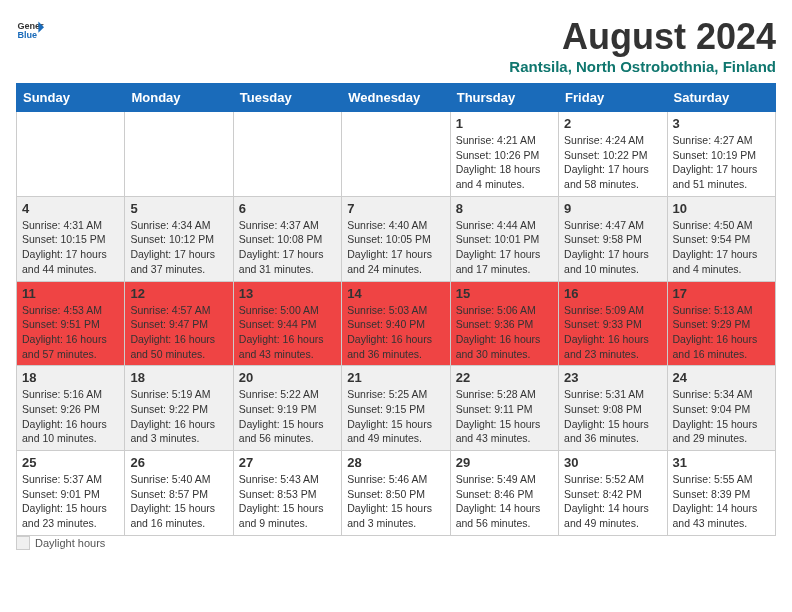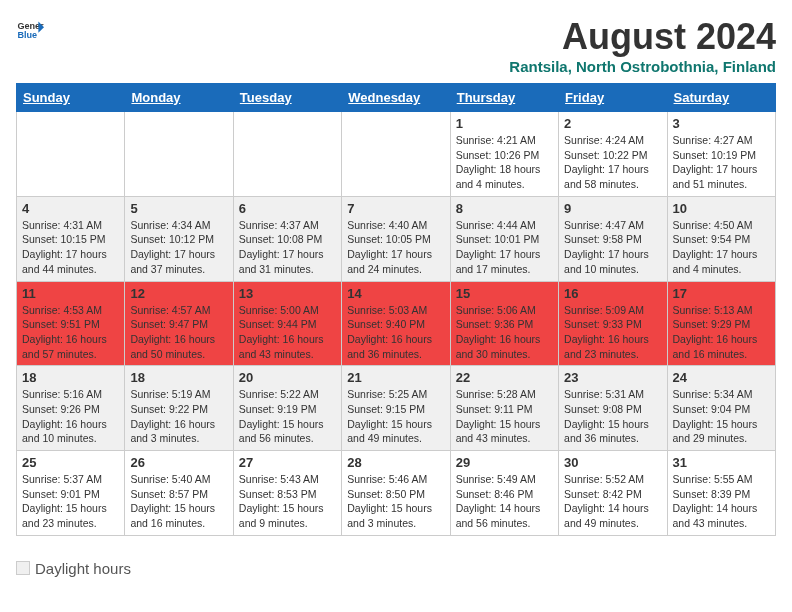--- a/index.html
+++ b/index.html
@@ -44,21 +44,20 @@
       font-size: 11px;
     }
     .calendar th {
       background: #1a6bba;
       color: #fff;
       text-align: left;
       padding: 6px 6px;
       font-size: 13px;
       font-weight: bold;
       border: 1px solid #1a6bba;
-      text-decoration: underline;
     }
     .calendar td {
       border: 1px solid #ccc;
       vertical-align: top;
       padding: 4px 5px;
       width: 108px;
       min-height: 80px;
       background: #fff;
     }
     .calendar tr:nth-child(even) td {
@@ -86,22 +85,22 @@
     .calendar tbody tr:nth-child(1) td { background: #fff; }
     .calendar tbody tr:nth-child(2) td { background: #f0f0f0; }
     .calendar tbody tr:nth-child(3) td { background: #ef4444; }
     .calendar tbody tr:nth-child(4) td { background: #f0f0f0; }
     .calendar tbody tr:nth-child(5) td { background: #fff; }
     .calendar tbody tr:nth-child(6) td { background: #f0f0f0; }
     .empty-cell { background: #fff !important; }
     .legend {
       display: flex;
       gap: 20px;
-      margin-top: 24px;
-      font-size: 15px;
+      margin-top: 0;
+      font-size: 11px;
       color: #555;
       align-items: center;
     }
     .legend-item {
       display: flex;
       align-items: center;
       gap: 5px;
     }
     .legend-box {
       width: 14px;

